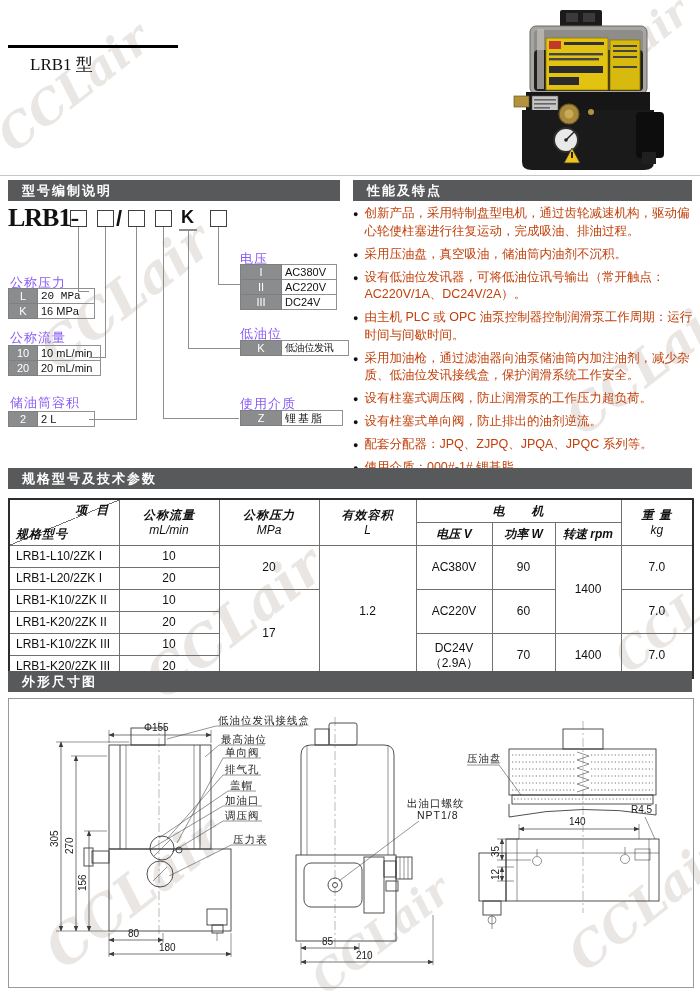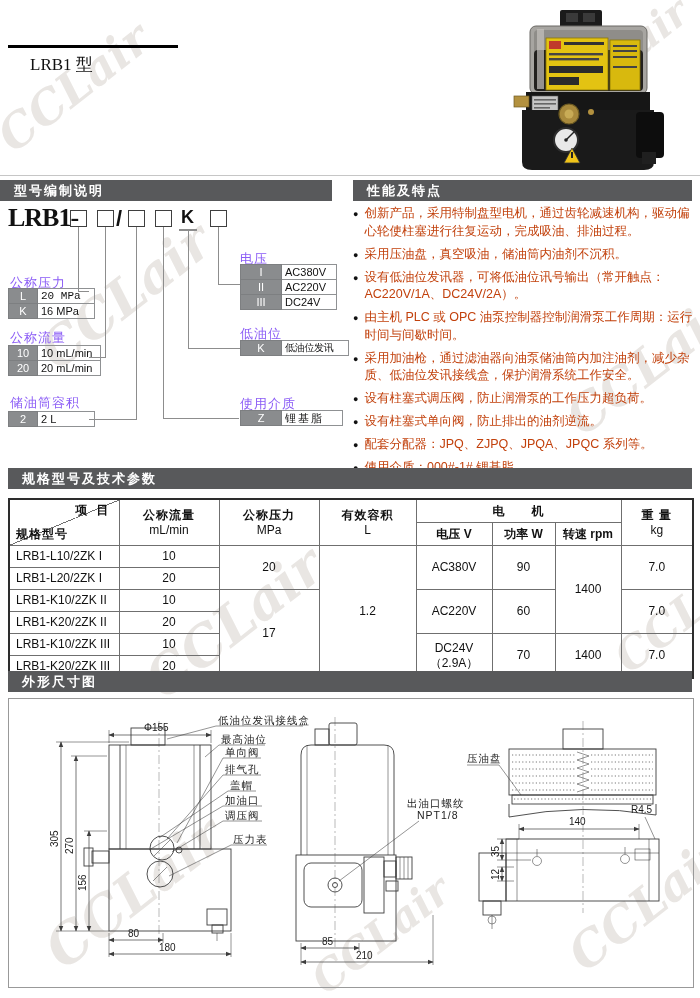--- a/index.html
+++ b/index.html
@@ -30,21 +30,21 @@
   .feat-bullet{font-size:9px;color:#111;margin-right:6px;line-height:18px;}
   .feat-text{font-size:12.5px;color:#c2410c;line-height:1.42;}
   
   .spec{left:8px;top:498px;width:684px;border-collapse:collapse;table-layout:fixed;border:2px solid #2d2d2d;}
   .spec td{border:1px solid #6f6f6f;font-size:12px;color:#111;text-align:center;padding:0;background:transparent;line-height:1.25;}
   .spec .hd{font-weight:bold;letter-spacing:1px;}
   .spec .model{text-align:left;padding-left:6px;letter-spacing:0;}
   .spec .corner{position:relative;background-image:linear-gradient(to bottom right,transparent 49.5%,#6f6f6f 49.5%,#6f6f6f 50.6%,transparent 50.6%);}
   .spec .corner .tr{position:absolute;top:3px;right:7px;font-size:12px;font-weight:bold;letter-spacing:3px;}
   .spec .corner .bl{position:absolute;bottom:3px;left:6px;font-size:12px;font-weight:bold;letter-spacing:1px;}
-  .spec thead td{height:22px;}
+  .spec thead td{height:22px;font-style:italic;}
   .spec tbody td{height:21px;}
   
   .dwgbox{left:8px;top:698px;width:684px;height:288px;border:1px solid #999;}
   svg text{fill:#1c1c1c;}
   .g-draw{fill:none;stroke:#3d3d3d;stroke-width:0.9;}
   .g-thin{fill:none;stroke:#3d3d3d;stroke-width:0.55;}
   .g-dim{fill:none;stroke:#3d3d3d;stroke-width:0.7;}
   .g-cl{fill:none;stroke:#8a8a8a;stroke-width:0.6;stroke-dasharray:9 3 2 3;}
   .g-dot{fill:none;stroke:#555;stroke-width:0.8;stroke-dasharray:1.2 2.2;}
   .t-lab{font-size:10.5px;letter-spacing:1px;}
@@ -107,21 +107,21 @@
         <circle cx="76" cy="140" r="12" fill="#e9e9e9" stroke="#2e2e2e" stroke-width="2"></circle>
         <line x1="76" y1="140" x2="84" y2="132" stroke="#222" stroke-width="1.4"></line>
         <circle cx="76" cy="140" r="1.8" fill="#222"></circle>
         <rect x="146" y="112" width="28" height="46" rx="4" fill="#0d0d0d"></rect>
         <rect x="152" y="152" width="14" height="12" fill="#1f1f1f"></rect>
         <polygon points="82,148 90,163 74,163" fill="#f0c419" stroke="#333" stroke-width="0.8"></polygon>
         <rect x="81" y="152" width="2" height="6" fill="#222"></rect>
       </g>
     </svg>
 
-    <div class="abs secbar" style="left:0;top:180px;width:332px;">型号编制说明</div>
+    <div class="abs secbar" style="left:8px;top:180px;width:332px;">型号编制说明</div>
     <div class="abs secbar" style="left:353px;top:180px;width:339px;">性能及特点</div>
 
     <div>
       <div class="abs code-prefix">LRB1-</div>
       <div class="abs code-box" style="left:70px;top:210px;"></div>
       <div class="abs code-box" style="left:97px;top:210px;"></div>
       <div class="abs code-slash" style="left:116px;top:206px;">/</div>
       <div class="abs code-box" style="left:128px;top:210px;"></div>
       <div class="abs code-box" style="left:155px;top:210px;"></div>
       <div class="abs code-k" style="left:181px;top:207px;">K</div>

